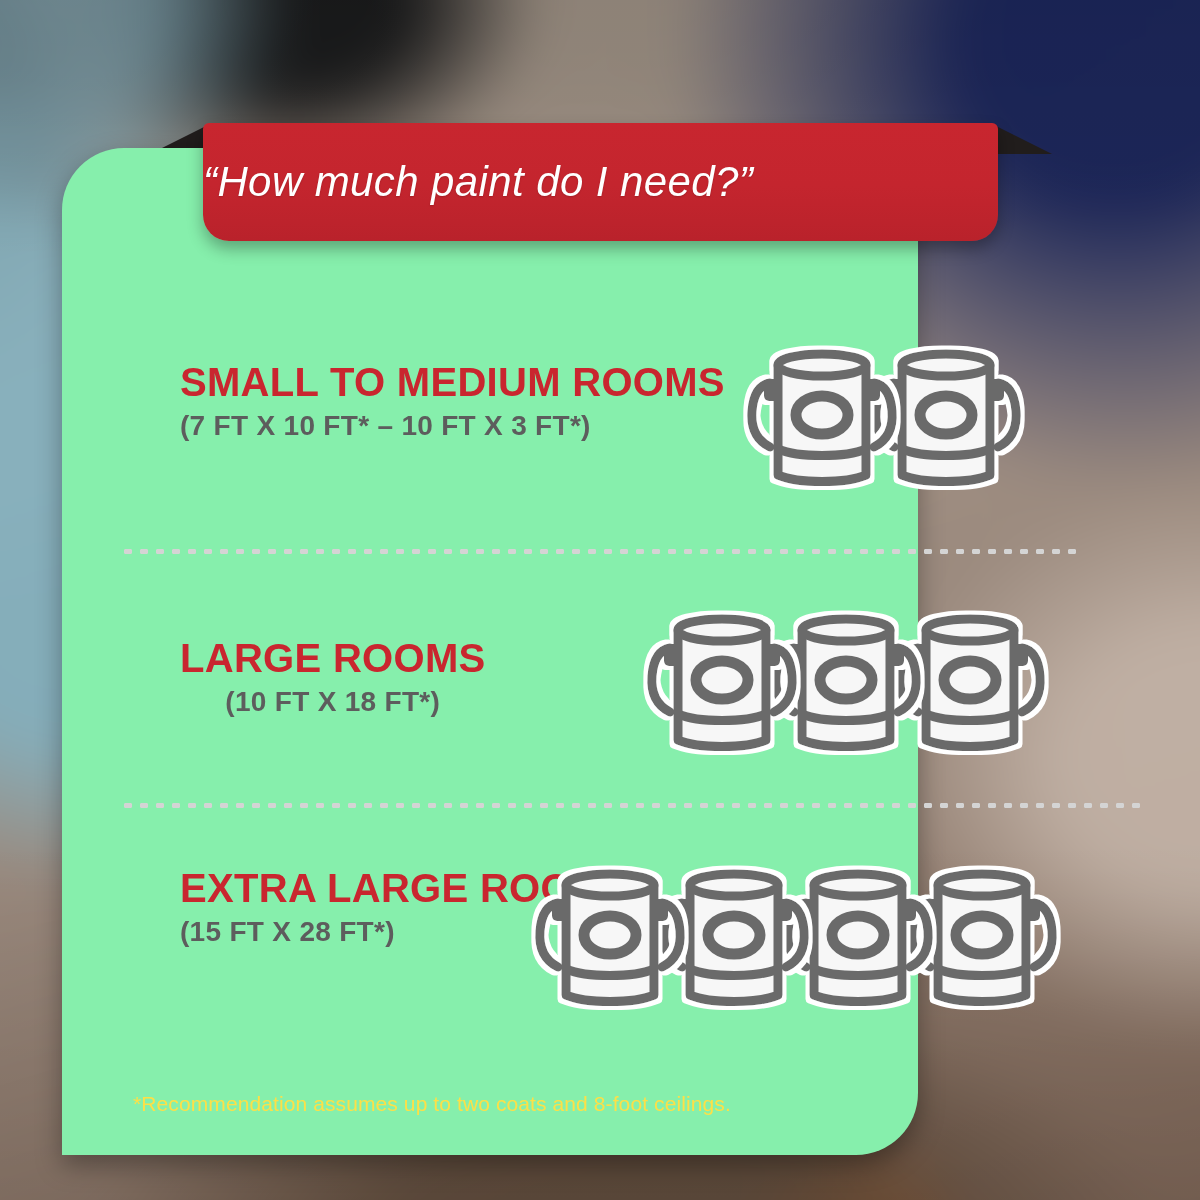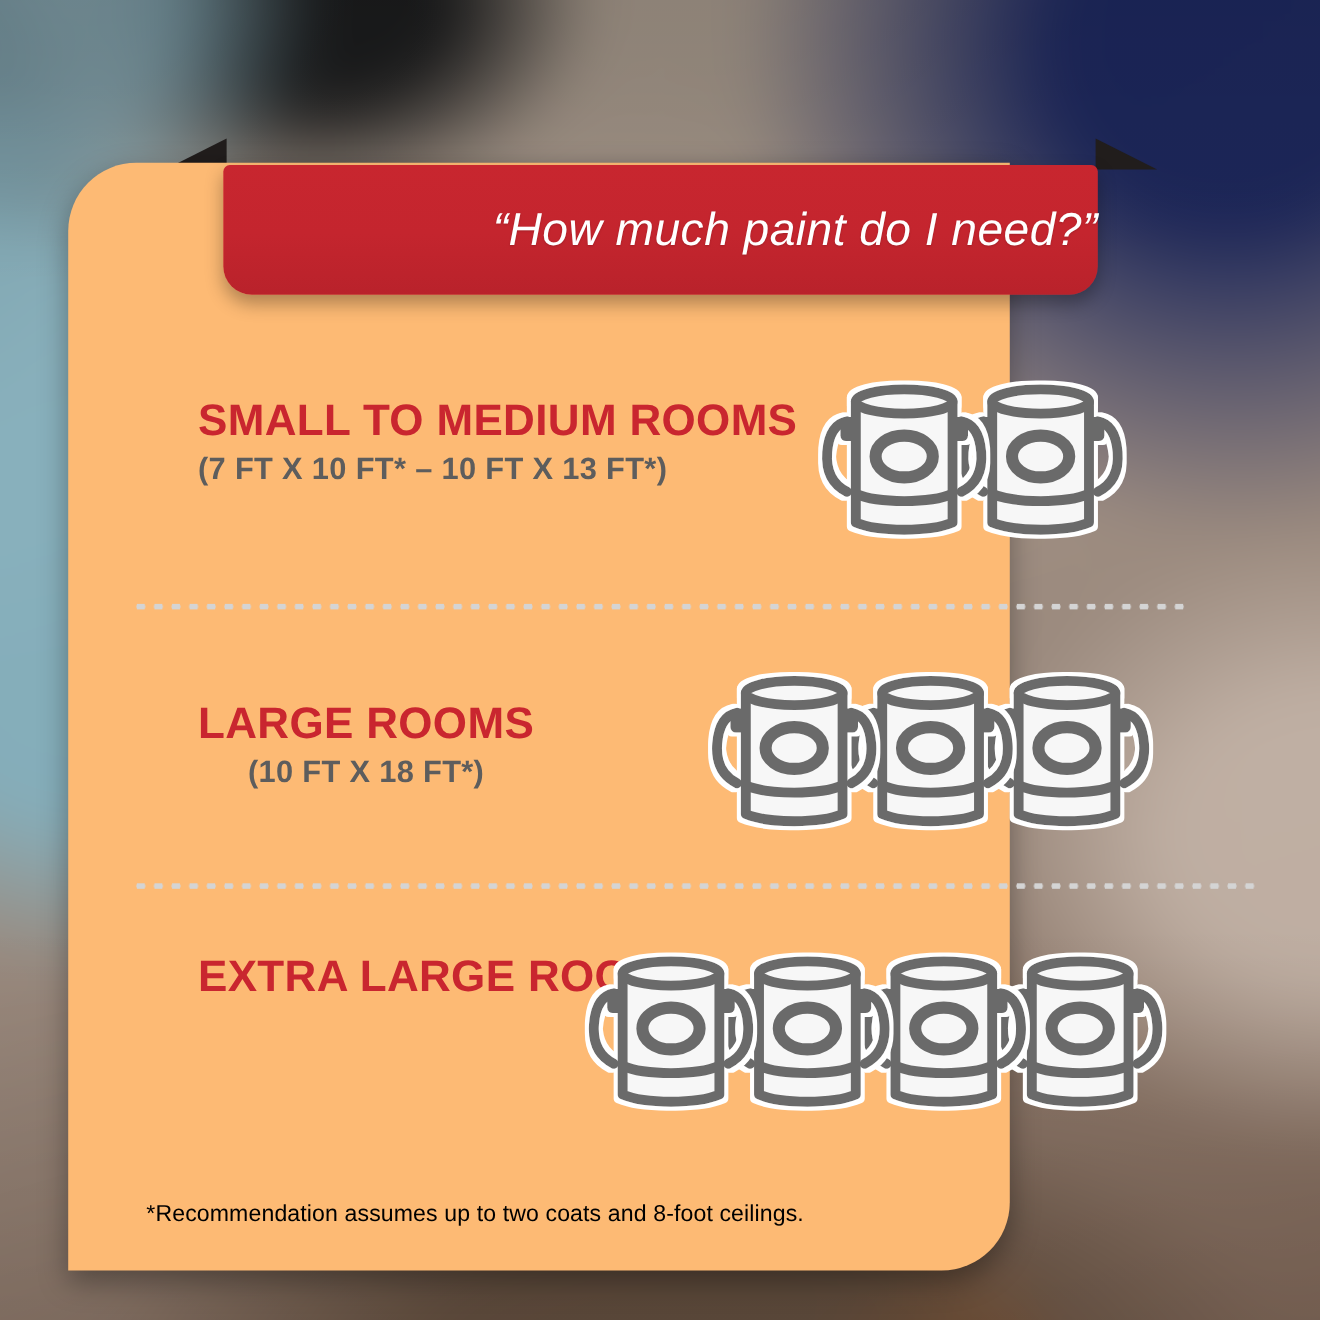--- a/index.html
+++ b/index.html
@@ -29,21 +29,21 @@
     filter:blur(26px);
   }
   .bg-wash{
     position:absolute;inset:0;
     background:linear-gradient(180deg,rgba(0,0,0,0.06) 0%,rgba(0,0,0,0) 22%,rgba(0,0,0,0) 70%,rgba(0,0,0,0.10) 100%);
   }
 
   
   .card{
     position:absolute;left:62px;top:148px;width:856px;height:1007px;
-    background:#fdba74;
+    background:#86efac;
     border-radius:62px 0 62px 0;
     box-shadow:0 10px 26px rgba(0,0,0,0.34);
   }
 
   
   .fold-left{
     position:absolute;left:150px;top:126px;width:0;height:0;
     border-left:56px solid transparent;
     border-bottom:28px solid #211d1c;
     filter:blur(0.4px);
@@ -53,21 +53,21 @@
     border-right:56px solid transparent;
     border-bottom:28px solid #211d1c;
   }
 
   
   .banner{
     position:absolute;left:203px;top:123px;width:795px;height:118px;
     background:linear-gradient(180deg,#c8262f 0%,#c4252e 52%,#b9222b 100%);
     border-radius:6px 6px 26px 26px;
     box-shadow:0 8px 16px rgba(0,0,0,0.30);
-    display:flex;align-items:center;justify-content:flex-end;margin-top:27px;
+    display:flex;align-items:center;justify-content:flex-start;
   }
   .banner-title{
     color:#ffffff;
     font-style:italic;
     font-weight:400;
     font-size:42px;
     letter-spacing:0.4px;
     white-space:nowrap;
     text-shadow:0 1px 2px rgba(0,0,0,0.16);
   }
@@ -92,21 +92,21 @@
     background-size:16px 5px;background-repeat:repeat-x;
   }
 
   
   .cans{position:absolute;}
   .cans svg{display:block;overflow:visible;}
 
   
   .footnote{
     position:absolute;left:133px;top:1092px;
-    color:#000000;font-size:21px;letter-spacing:0.1px;white-space:nowrap;
+    color:#fde047;font-size:21px;letter-spacing:0.1px;white-space:nowrap;
   }
 </style>
 </head>
 <body>
 
 <div id="stage">
 
   <div class="bg">
     <div class="bg-base"></div>
     <div class="bg-wash"></div>
@@ -115,21 +115,21 @@
   <div class="fold-left"></div>
   <div class="fold-right"></div>
 
   <div class="card">
 
     <div class="rows">
 
       <div class="row">
         <div class="row-text" style="left:118px;top:212px;">
           <div class="row-head">SMALL TO MEDIUM ROOMS</div>
-          <div class="row-sub">(7 FT X 10 FT* – 10 FT X 13 FT*)</div>
+          <div class="row-sub">(7 FT X 10 FT* – 10 FT X 3 FT*)</div>
         </div>
 
         <div class="cans" style="left:680px;top:185px;">
           <svg width="300" height="180" viewBox="0 0 300 180" aria-hidden="true">
             <defs>
               <g id="can">
                 <path d="M14 40 q-16 3 -18 28 q-2 26 18 36" fill="none" stroke="#6B6B6B" stroke-width="9" stroke-linecap="round"></path>
                 <rect x="8" y="36" width="22" height="22" rx="5" fill="#6B6B6B"></rect>
                 <path d="M118 40 q16 3 18 28 q2 26 -18 36" fill="none" stroke="#6B6B6B" stroke-width="9" stroke-linecap="round"></path>
                 <rect x="102" y="36" width="22" height="22" rx="5" fill="#6B6B6B"></rect>
@@ -179,20 +179,21 @@
               </g>
           </svg>
         </div>
       </div>
 
       <div class="divider" style="left:58px;top:655px;width:1022px;"></div>
 
       <div class="row">
         <div class="row-text" style="left:118px;top:718px;">
           <div class="row-head">EXTRA LARGE ROOMS</div>
+          <div class="row-sub">(15 FT X 28 FT*)</div>
         </div>
 
         <div class="cans" style="left:468px;top:705px;">
           <svg width="548" height="180" viewBox="0 0 548 180" aria-hidden="true">
             <g filter="url(#halo)">
                 <use href="#can" x="386" y="10"></use>
               </g>
             <g filter="url(#halo)">
                 <use href="#can" x="262" y="10"></use>
               </g>

